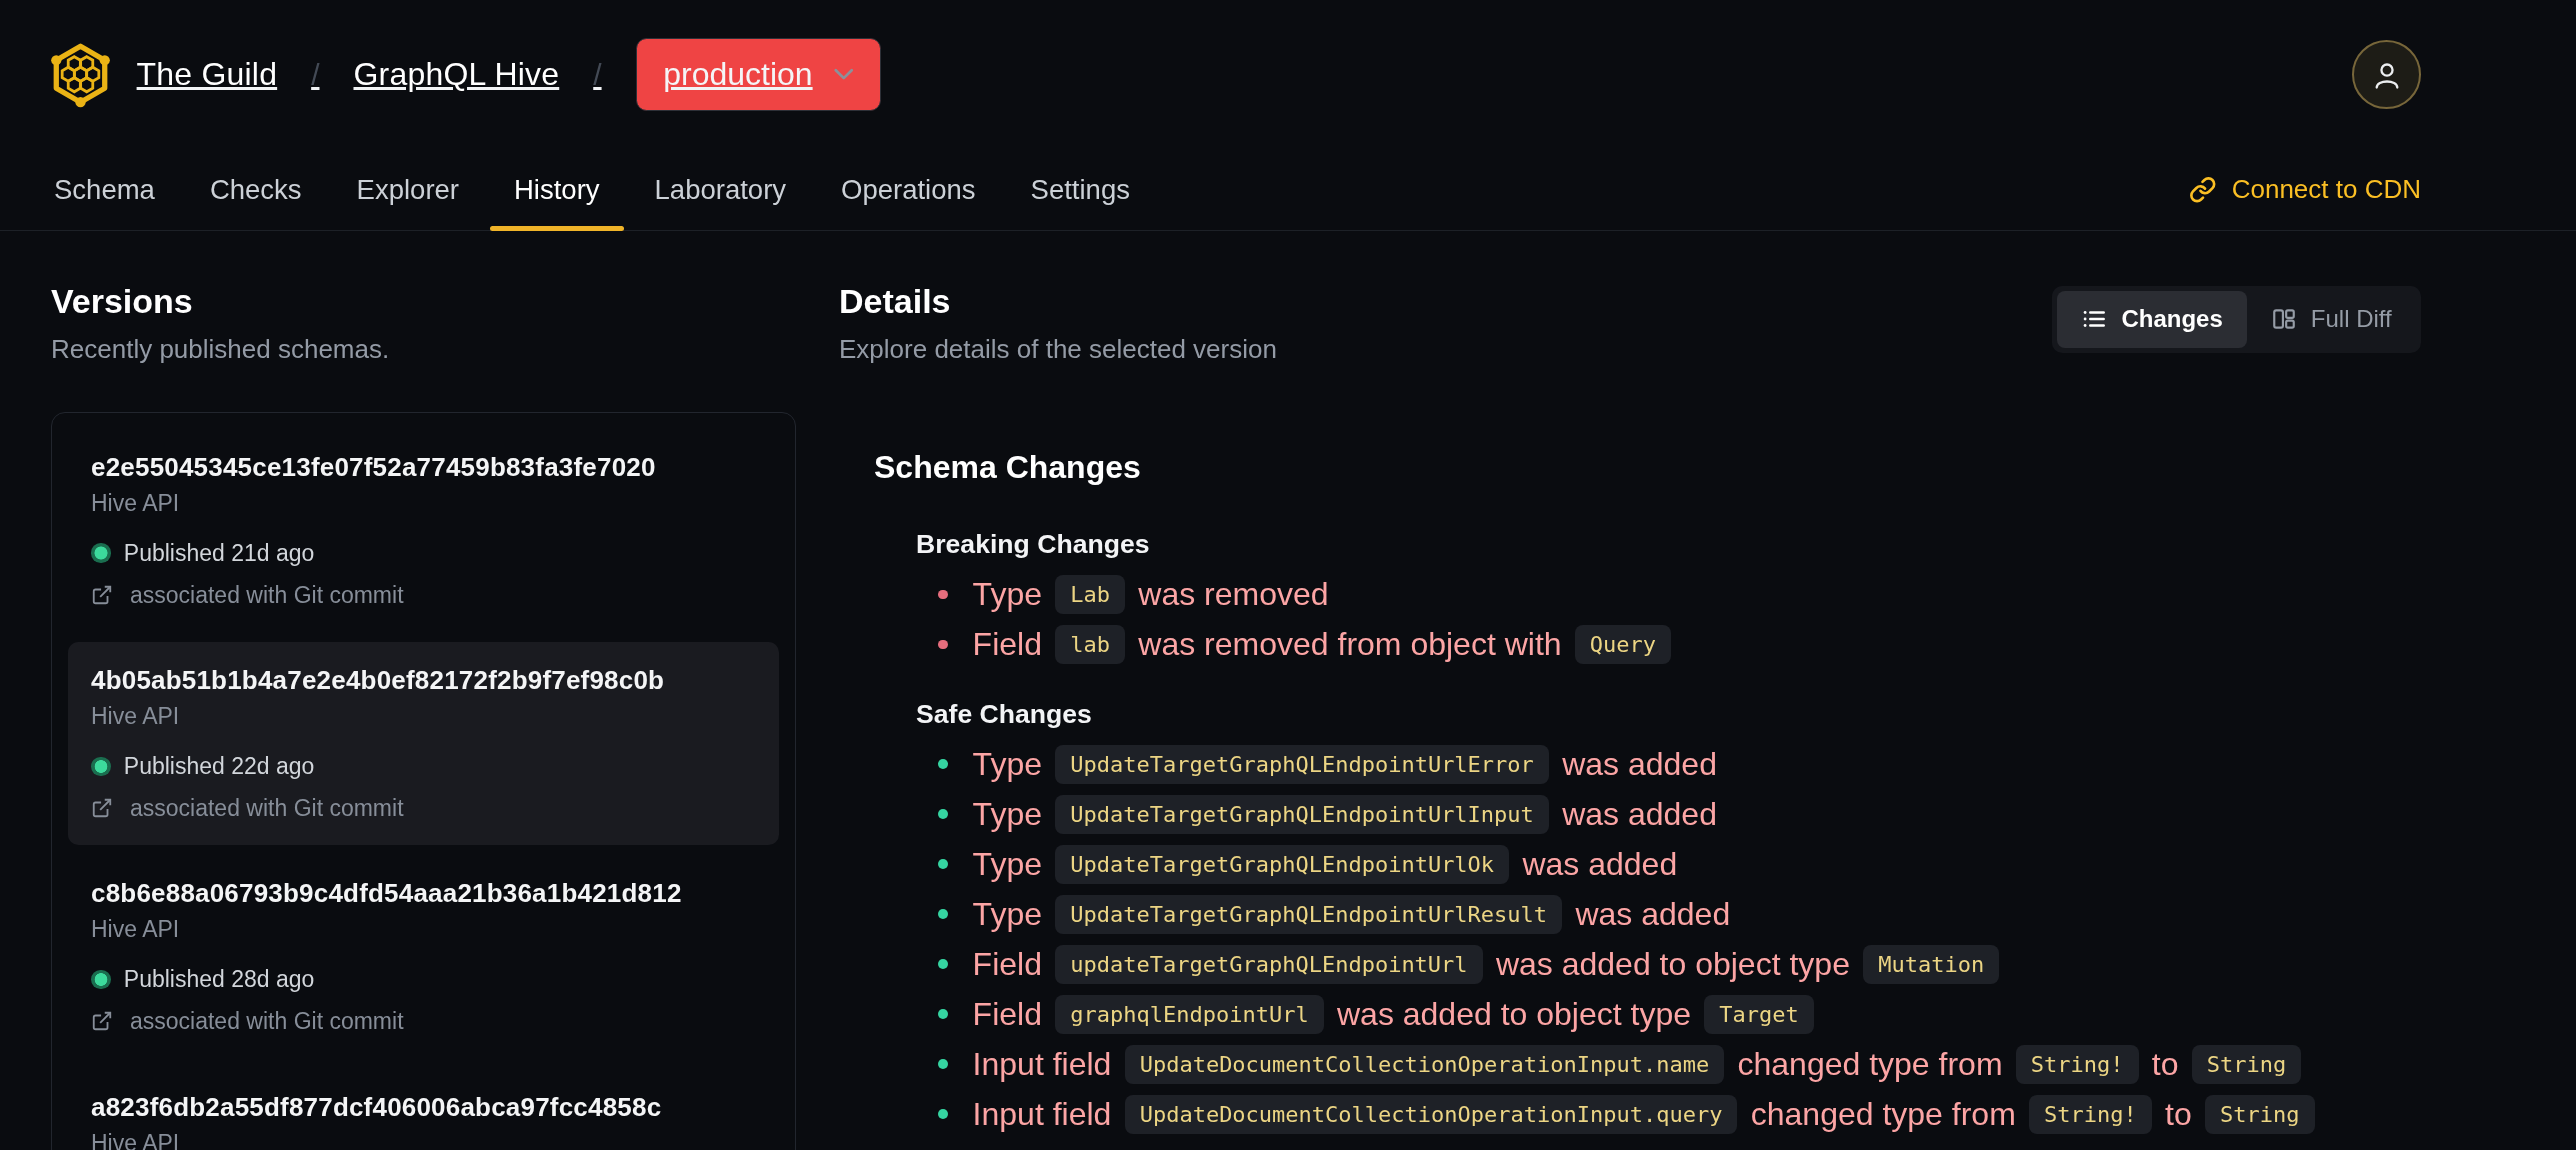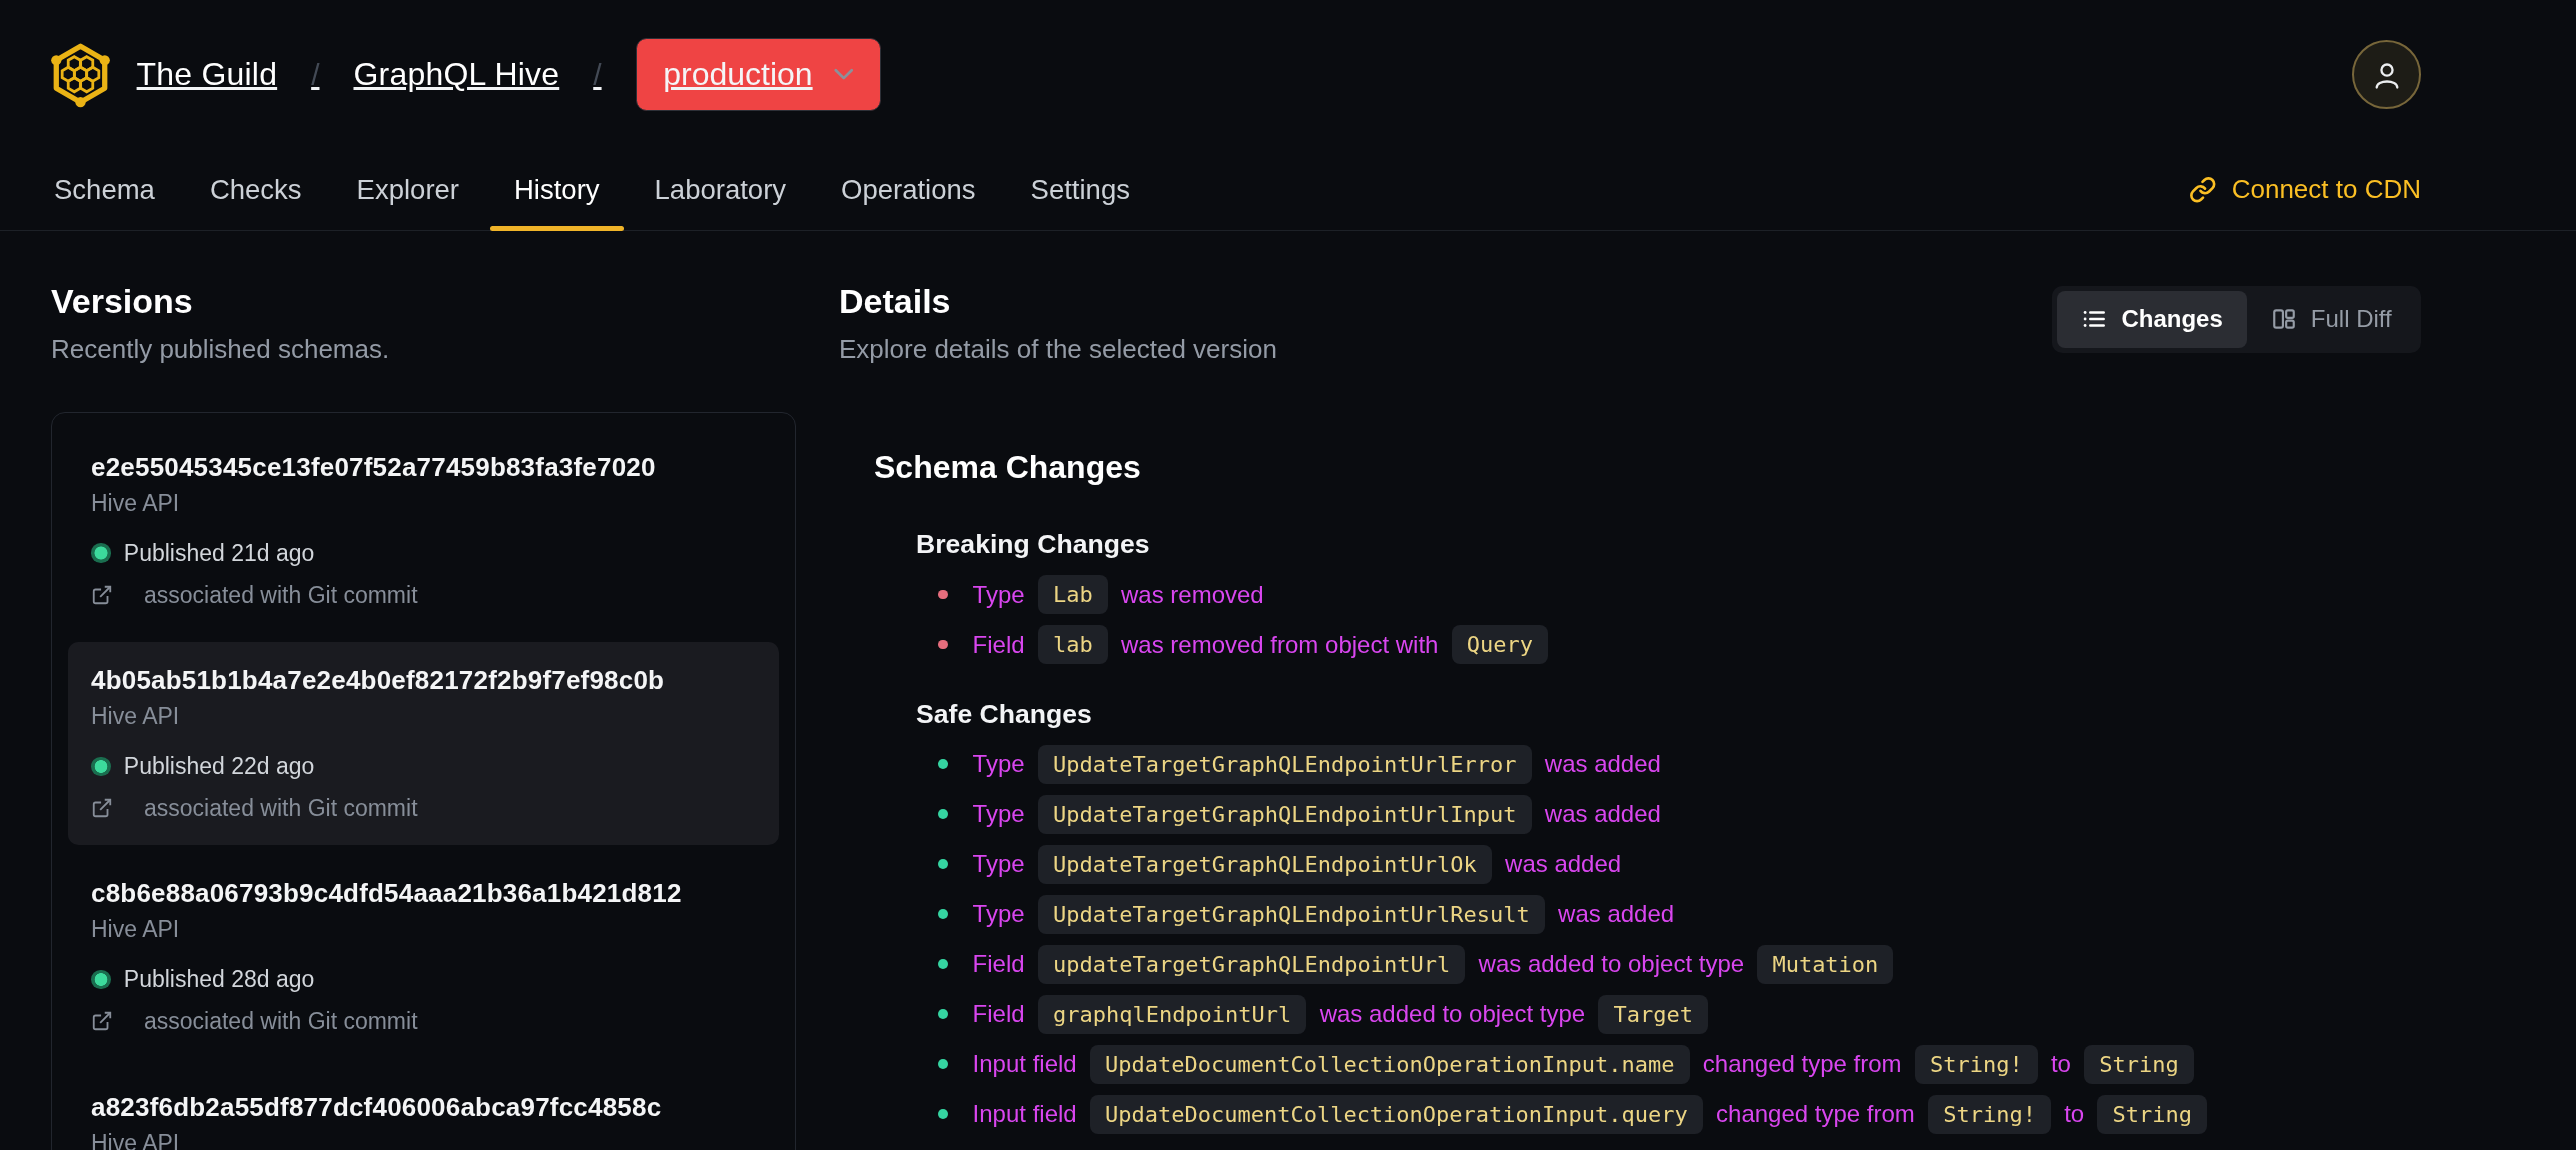--- a/index.html
+++ b/index.html
@@ -65,21 +65,21 @@
   }
   .version-card { padding:23px 23px; border-radius:10.6px; }
   .version-card.selected { background:#1a1b20; }
   .v-hash { font-size:26px; font-weight:600; color:#f4f5f6; letter-spacing:0.2px; line-height:30px; }
   .v-service { font-size:23px; color:#878e99; margin-top:8px; line-height:26.6px; }
   .v-status { display:flex; align-items:center; gap:13.3px; margin-top:23px; font-size:23px; color:#d2d6db; }
   .dot-published {
     width:19.5px; height:19.5px; border-radius:50%; flex:0 0 auto;
     background:radial-gradient(circle at 50% 50%, #3cda9c 0 44%, #1a6e4f 48% 100%);
   }
-  .v-git { display:flex; align-items:center; gap:31px; margin-top:15px; font-size:23px; color:#878e99; }
+  .v-git { display:flex; align-items:center; gap:17px; margin-top:15px; font-size:23px; color:#878e99; }
   .v-git svg { width:22px; height:22px; flex:0 0 auto; }
 
   .details-header { display:flex; align-items:flex-start; justify-content:space-between; }
   .toggle-group {
     display:flex; background:#15171c; border-radius:10.6px; padding:5.3px; margin-top:3.5px;
   }
   .toggle-btn {
     display:flex; align-items:center; gap:14px; height:57px; padding:0 24px;
     border-radius:8px; font-size:24px; color:#959ca6;
   }
@@ -90,21 +90,21 @@
   .sc-title { font-size:32px; font-weight:700; line-height:37px; color:#fff; }
   .change-group { margin-left:42px; }
   .change-group.breaking { margin-top:44px; }
   .change-group.safe { margin-top:30px; }
   .group-title { font-size:26.6px; font-weight:600; line-height:29px; color:#f3f4f6; }
   .change-list { list-style:none; margin-top:10.6px; }
   .change-item { display:flex; align-items:center; height:50px; margin-left:22px; column-gap:13.3px; }
   .bullet-dot { width:9.8px; height:9.8px; border-radius:50%; flex:0 0 auto; margin-right:11.5px; }
   .bullet-dot.breaking { background:#e56d7d; }
   .bullet-dot.safe { background:#35d4a1; }
-  .seg-text { font-size:24px; color:#d946ef; }
+  .seg-text { font-size:32px; color:#fca5a5; }
   .code-chip {
     font-family:"DejaVu Sans Mono","Liberation Mono",monospace;
     font-size:22px; color:#ecd584; background:#1e2127;
     padding:7px 15px; border-radius:8px; white-space:nowrap;
   }
 </style>
 </head>
 <body>
 
 <header>

